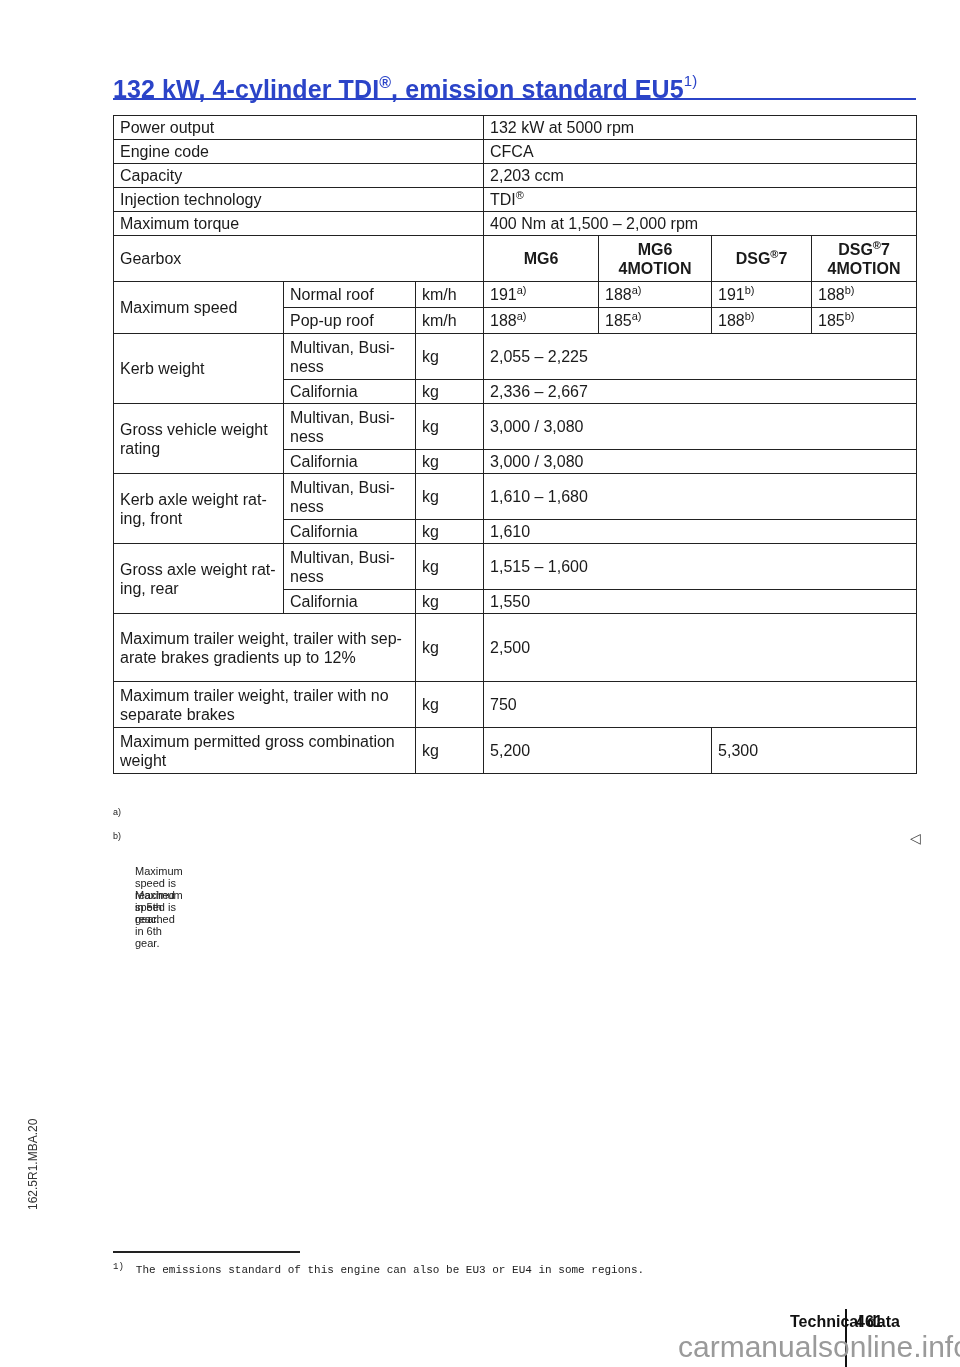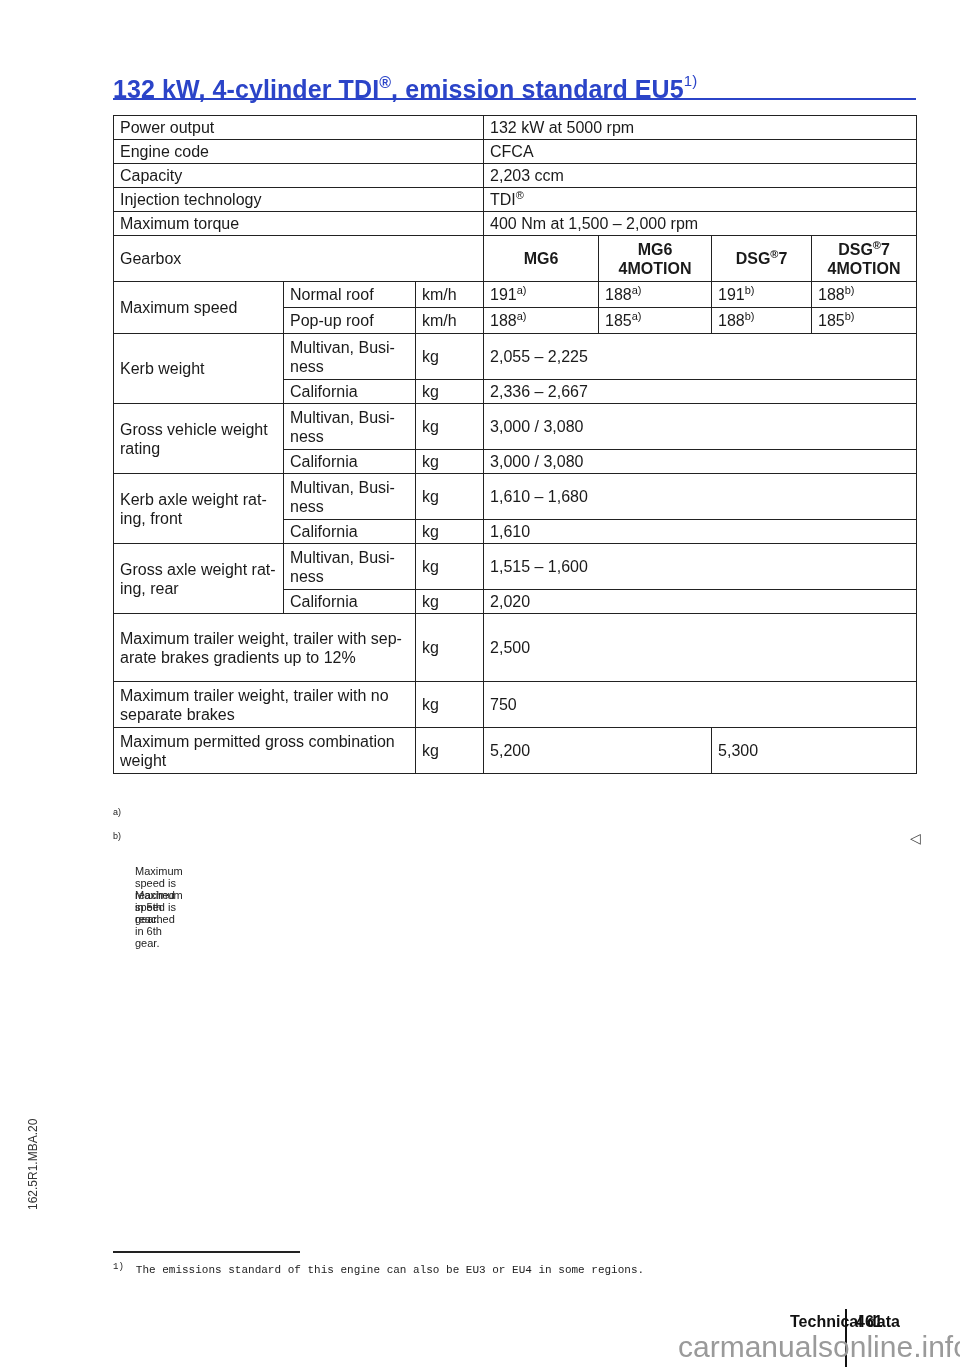--- a/index.html
+++ b/index.html
@@ -134,21 +134,21 @@
     </tr>
     <tr style="height:46px">
       <td rowspan="2">Gross axle weight rat-ing, rear</td>
       <td>Multivan, Busi-ness</td>
       <td class="c">kg</td>
       <td colspan="4" class="c">1,515 – 1,600</td>
     </tr>
     <tr class="h24">
       <td>California</td>
       <td class="c">kg</td>
-      <td colspan="4" class="c">2,020</td>
+      <td colspan="4" class="c">1,550</td>
     </tr>
 
     <tr style="height:68px">
       <td colspan="2">Maximum trailer weight, trailer with sep-arate brakes gradients up to 12%</td>
       <td class="c">kg</td>
       <td colspan="4" class="c">2,500</td>
     </tr>
     <tr style="height:46px">
       <td colspan="2">Maximum trailer weight, trailer with no separate brakes</td>
       <td class="c">kg</td>

